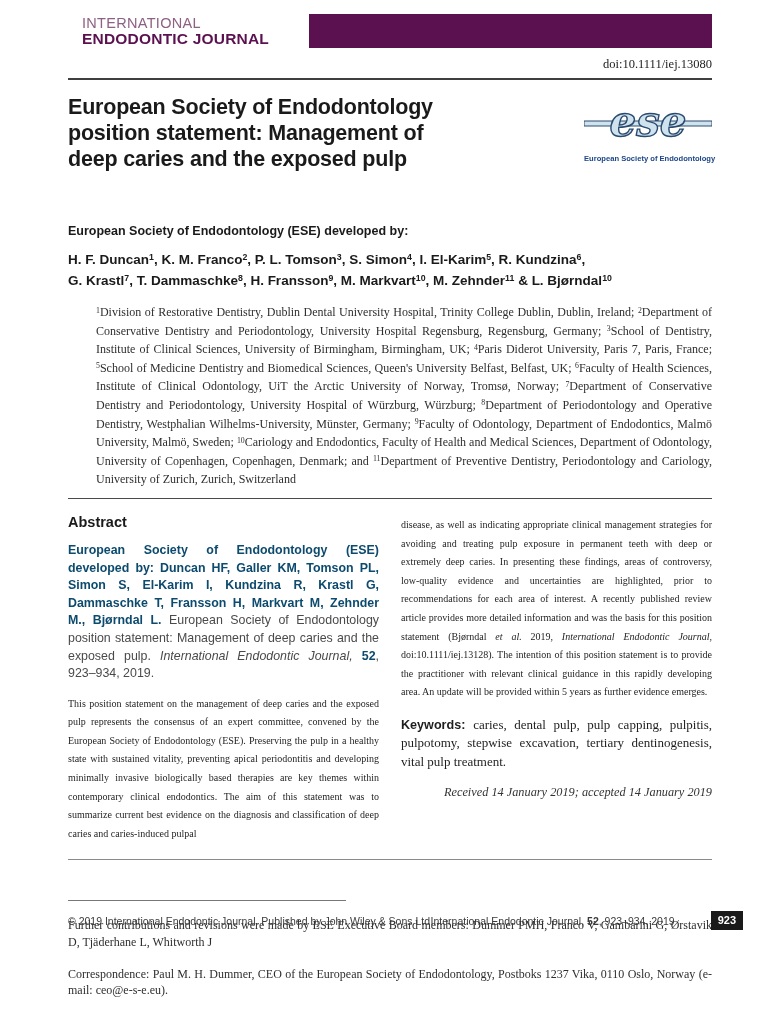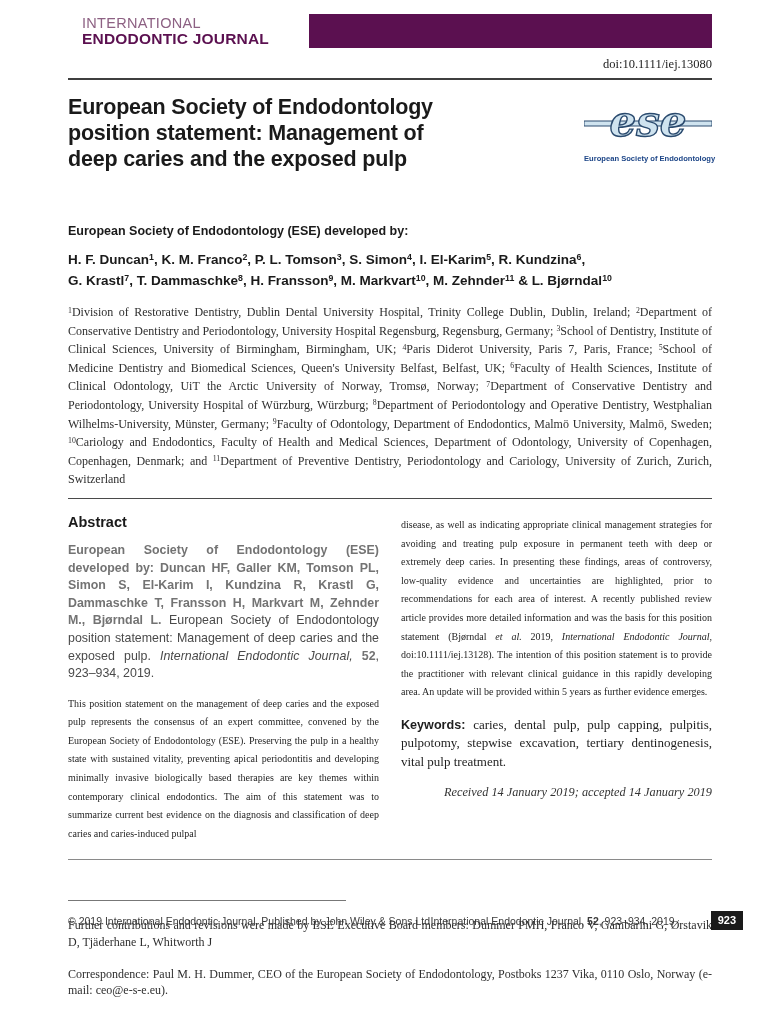--- a/index.html
+++ b/index.html
@@ -42,28 +42,28 @@
     font-family: "Liberation Sans", sans-serif;
     font-size: 7.6px; font-weight: bold; color: #1c4587;
     margin-top: 2px; white-space: nowrap;
   }
 
   
   .byline { font-family: "Liberation Sans", sans-serif; font-size: 12.5px; font-weight: bold; color: #1a1a1a; margin-top: 52px; }
   .authors { font-family: "Liberation Sans", sans-serif; font-size: 13.5px; font-weight: bold; color: #1a1a1a; line-height: 19px; margin-top: 12px; }
   sup { font-size: 65%; vertical-align: baseline; position: relative; top: -0.45em; }
 
-  .affiliations { font-size: 12px; line-height: 16.6px; color: #2e2e2e; text-align: justify; margin-top: 12px; }
+  .affiliations { font-size: 12px; line-height: 16.6px; color: #2e2e2e; text-align: justify; margin-top: 12px; margin-left: 28px; }
 
   
   .columns { display: flex; gap: 22px; margin-top: 15px; }
   .col { flex: 1; min-width: 0; }
   .abstract-heading { font-family: "Liberation Sans", sans-serif; font-size: 14.5px; font-weight: bold; color: #1a1a1a; margin: 0 0 12px 0; }
   .citation { font-family: "Liberation Sans", sans-serif; font-size: 12.4px; line-height: 17.6px; color: #4a4a4a; text-align: justify; }
-  .citation .b { color: #737373; }
+  .citation .b { color: #0c4a6e; }
   .body-par { font-size: 10px; line-height: 18.6px; text-align: justify; margin-top: 12px; color: #1e1e1e; }
   .col-right .body-par:first-child { margin-top: 2px; }
   .keywords { font-size: 13px; line-height: 18.6px; text-align: justify; margin-top: 14px; }
   .keywords .sans { font-family: "Liberation Sans", sans-serif; font-size: 12.6px; }
   .received { font-size: 12.3px; font-style: italic; color: #333; margin-top: 13px; text-align: right; }
 
   
   .footnote-rule { border-top: 1px solid #777; width: 278px; margin: 40px 0 0 0; }
   .footnote { font-size: 12px; line-height: 16.6px; color: #2e2e2e; text-align: justify; margin-top: 16px; }
   .footnote + .footnote { margin-top: 15px; }

